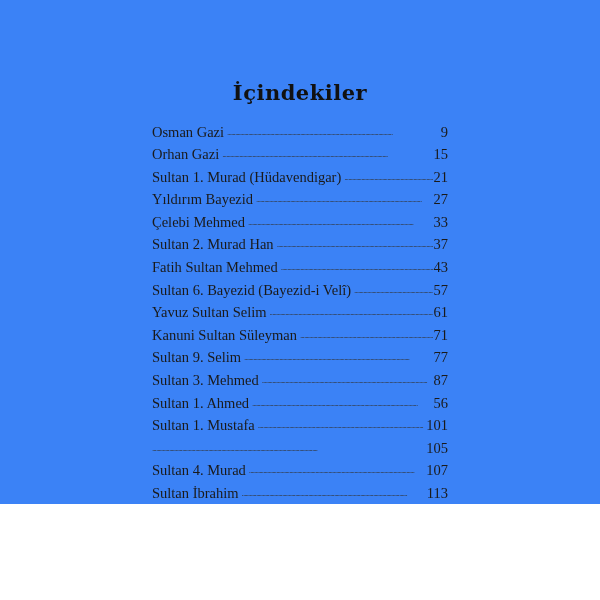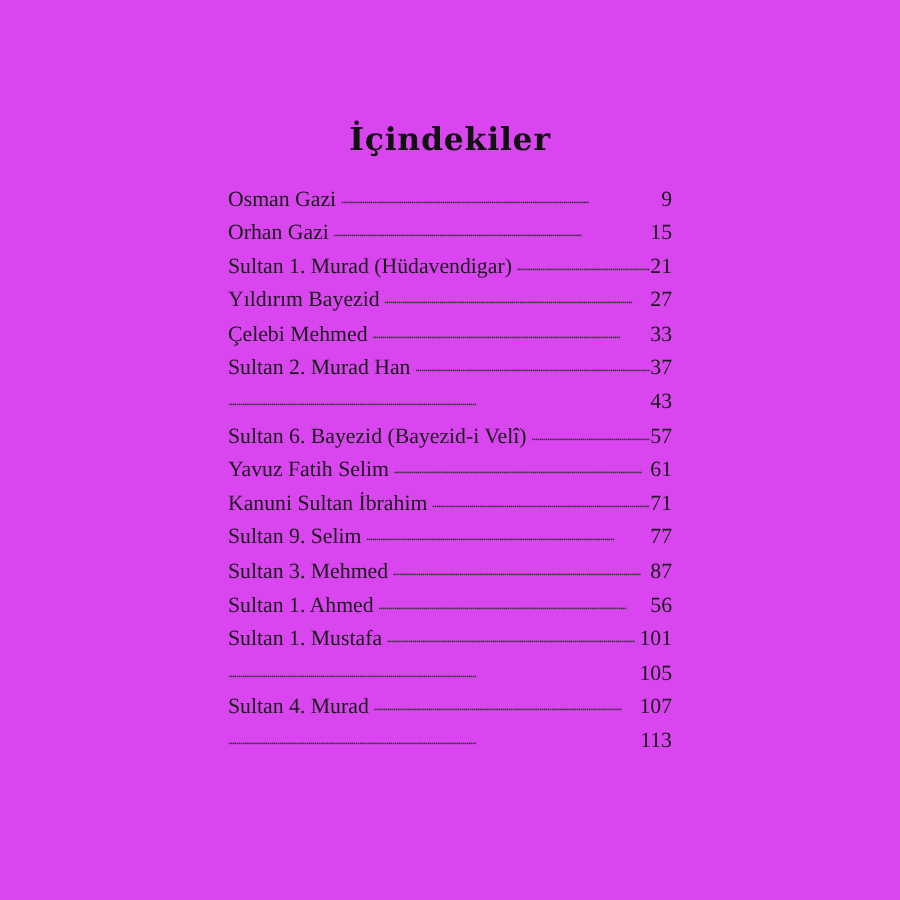--- a/index.html
+++ b/index.html
@@ -6,22 +6,22 @@
       margin: 0;
       padding: 0;
       width: 600px;
       height: 600px;
       background: #ffffff;
       overflow: hidden;
     }
     .page {
       position: relative;
       width: 600px;
-      height: 600px;
-      background: #d946ef;
+      height: 504px;
+      background: #3b82f6;
     }
     .title {
       position: absolute;
       top: 80px;
       left: 0;
       width: 600px;
       text-align: center;
       font-family: "DejaVu Serif", serif;
       font-weight: bold;
       font-size: 21px;
@@ -103,35 +103,36 @@
       <span class="toc-label">Çelebi Mehmed</span>
       <span class="toc-leader"></span>
       <span class="toc-page">33</span>
     </div>
     <div class="toc-row">
       <span class="toc-label">Sultan 2. Murad Han</span>
       <span class="toc-leader"></span>
       <span class="toc-page">37</span>
     </div>
     <div class="toc-row">
+      <span class="toc-label">Fatih Sultan Mehmed</span>
       <span class="toc-leader"></span>
       <span class="toc-page">43</span>
     </div>
     <div class="toc-row">
       <span class="toc-label">Sultan 6. Bayezid (Bayezid-i Velî)</span>
       <span class="toc-leader"></span>
       <span class="toc-page">57</span>
     </div>
     <div class="toc-row">
-      <span class="toc-label">Yavuz Fatih Selim</span>
+      <span class="toc-label">Yavuz Sultan Selim</span>
       <span class="toc-leader"></span>
       <span class="toc-page">61</span>
     </div>
     <div class="toc-row">
-      <span class="toc-label">Kanuni Sultan İbrahim</span>
+      <span class="toc-label">Kanuni Sultan Süleyman</span>
       <span class="toc-leader"></span>
       <span class="toc-page">71</span>
     </div>
     <div class="toc-row">
       <span class="toc-label">Sultan 9. Selim</span>
       <span class="toc-leader"></span>
       <span class="toc-page">77</span>
     </div>
     <div class="toc-row">
       <span class="toc-label">Sultan 3. Mehmed</span>
@@ -151,17 +152,18 @@
     <div class="toc-row">
       <span class="toc-leader"></span>
       <span class="toc-page">105</span>
     </div>
     <div class="toc-row">
       <span class="toc-label">Sultan 4. Murad</span>
       <span class="toc-leader"></span>
       <span class="toc-page">107</span>
     </div>
     <div class="toc-row">
+      <span class="toc-label">Sultan İbrahim</span>
       <span class="toc-leader"></span>
       <span class="toc-page">113</span>
     </div>
   </div>
 </div>
 
 </body></html>

